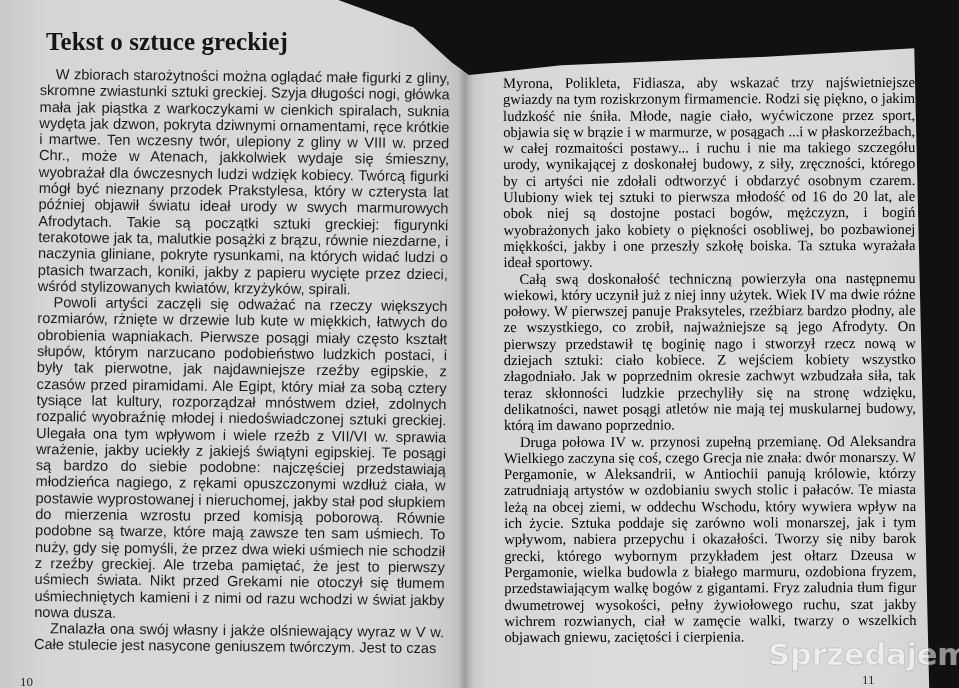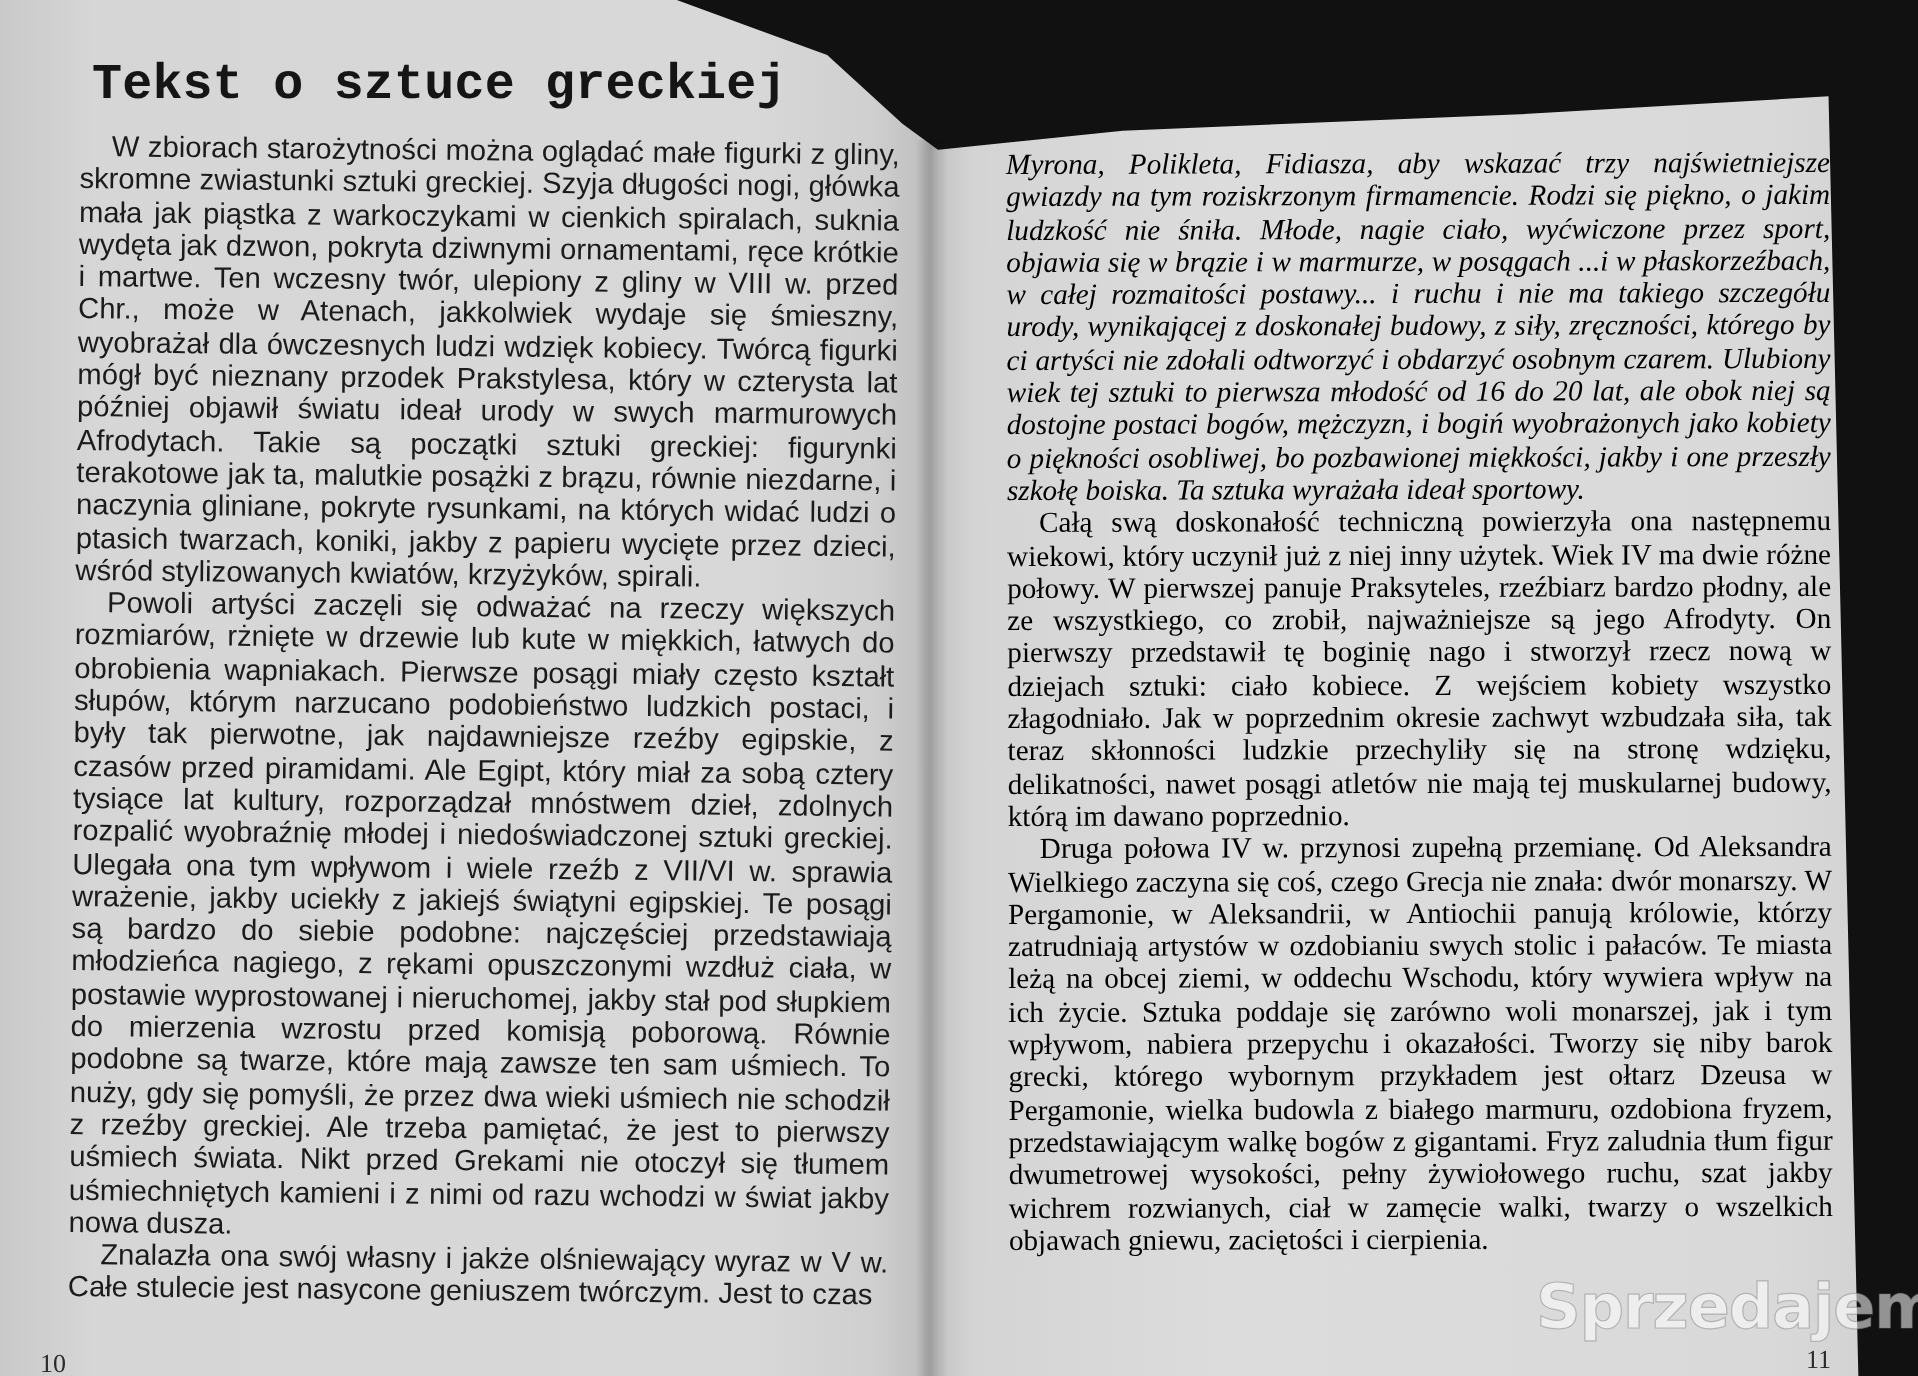--- a/index.html
+++ b/index.html
@@ -44,40 +44,39 @@
       width: 16px;
       height: 618px;
       background: linear-gradient(90deg, rgba(0,0,0,0) 0%, rgba(0,0,0,0.18) 45%, rgba(0,0,0,0.08) 70%, rgba(0,0,0,0) 100%);
       pointer-events: none;
     }
     .title {
       position: absolute;
       left: 46px;
       top: 28px;
       margin: 0;
-      font-family: Liberation Mono, monospace;
+      font-family: Liberation Serif, serif;
       font-weight: bold;
       font-size: 25px;
       letter-spacing: 0.1px;
       color: #151515;
     }
     .text {
       position: absolute;
       font-size: 14.6px;
       line-height: 16.3px;
       text-align: justify;
       hyphens: manual;
     }
     .text p {
       margin: 0;
       text-indent: 16px;
     }
     .text p.cont {
       text-indent: 0;
-      font-style: italic;
     }
     .left-text {
       left: 40px;
       top: 66px;
       width: 410px;
       transform: rotate(0.6deg);
       transform-origin: 0 0;
     }
     .right-text {
       left: 503px;
@@ -86,21 +85,21 @@
       transform: rotate(-0.15deg);
       transform-origin: 0 0;
     }
     .page-num {
       position: absolute;
       font-family: "Liberation Serif", serif;
       font-size: 13px;
       color: #2a2a2a;
     }
     .page-num-left { left: 20px; top: 674px; }
-    .page-num-right { left: 903px; top: 672px; }
+    .page-num-right { left: 862px; top: 672px; }
     .watermark {
       position: absolute;
       left: 768px;
       top: 636px;
       display: flex;
       align-items: flex-start;
     }
     .watermark-text {
       font-family: "DejaVu Sans", sans-serif;
       font-weight: bold;

